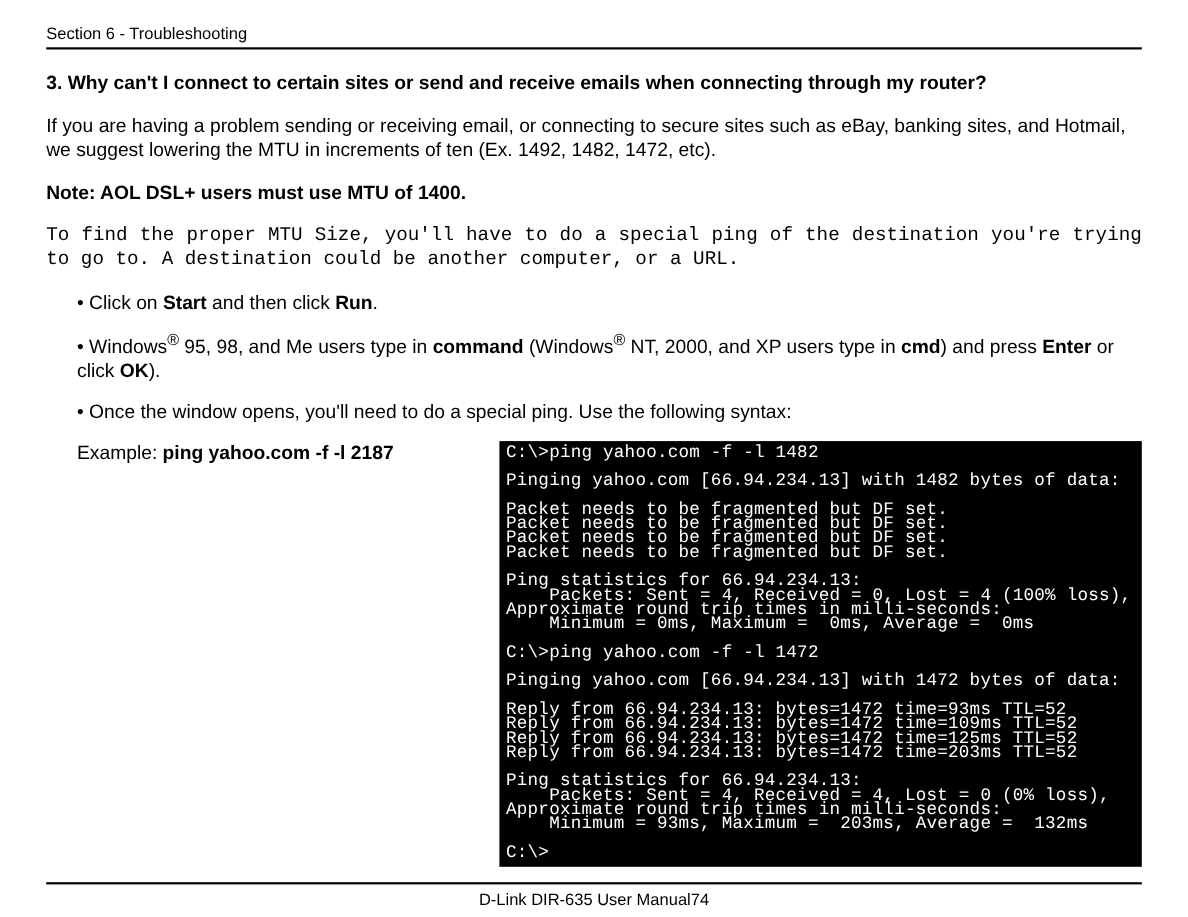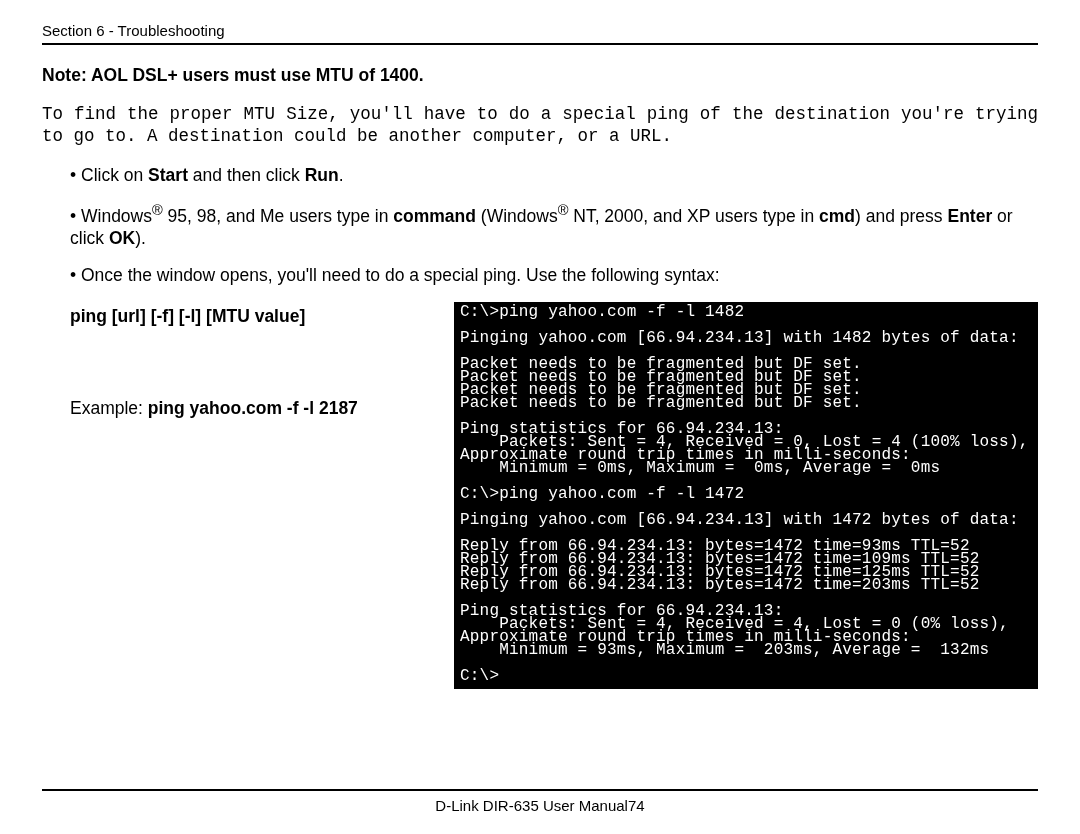--- a/index.html
+++ b/index.html
@@ -64,39 +64,43 @@
   }
   .b1 { font-weight: bold; }
 </style>
 </head>
 <body>
 
 <div class="page">
   <div class="header">Section 6 - Troubleshooting</div>
 
   <div class="content">
+    <p class="b1">
+      <span>3.</span>
+      <span>Why can't I connect to certain sites or send and receive emails when connecting through my router?</span>
+    </p>
 
+    <p>If you are having a problem sending or receiving email, or connecting to secure sites such as eBay, banking sites, and Hotmail, we suggest lowering the MTU in increments of ten (Ex. 1492, 1482, 1472, etc).</p>
 
     <p class="b1">Note: AOL DSL+ users must use MTU of 1400.</p>
 
     <p class="just">To find the proper MTU Size, you'll have to do a special ping of the destination you're trying to go to. A destination could be another computer, or a URL.</p>
 
     <div class="bullets">
       <p class="b">
         <span>• Click on </span><span class="b1">Start</span><span> and then click </span><span class="b1">Run</span><span>.</span>
       </p>
       <p class="b">
         <span>• Windows</span><sup>®</sup><span> 95, 98, and Me users type in </span><span class="b1">command</span><span> (Windows</span><sup>®</sup><span> NT, 2000, and XP users type in </span><span class="b1">cmd</span><span>) and press </span><span class="b1">Enter</span><span> or click </span><span class="b1">OK</span><span>).</span>
       </p>
       <p class="b">• Once the window opens, you'll need to do a special ping. Use the following syntax:</p>
     </div>
 
     <div class="lower">
       <div class="leftcol">
-        <div class="syntax"> ping [url] [-f] [-l] [MTU value]</div>
         <div>
           <span>Example: </span><span class="b1">ping yahoo.com -f -l 2187</span>
         </div>
       </div>
       <div class="terminal"><span>C:\&gt;ping yahoo.com -f -l 1482</span>
 <span></span>
 <span>Pinging yahoo.com [66.94.234.13] with 1482 bytes of data:</span>
 <span></span>
 <span>Packet needs to be fragmented but DF set.</span>
 <span>Packet needs to be fragmented but DF set.</span>

